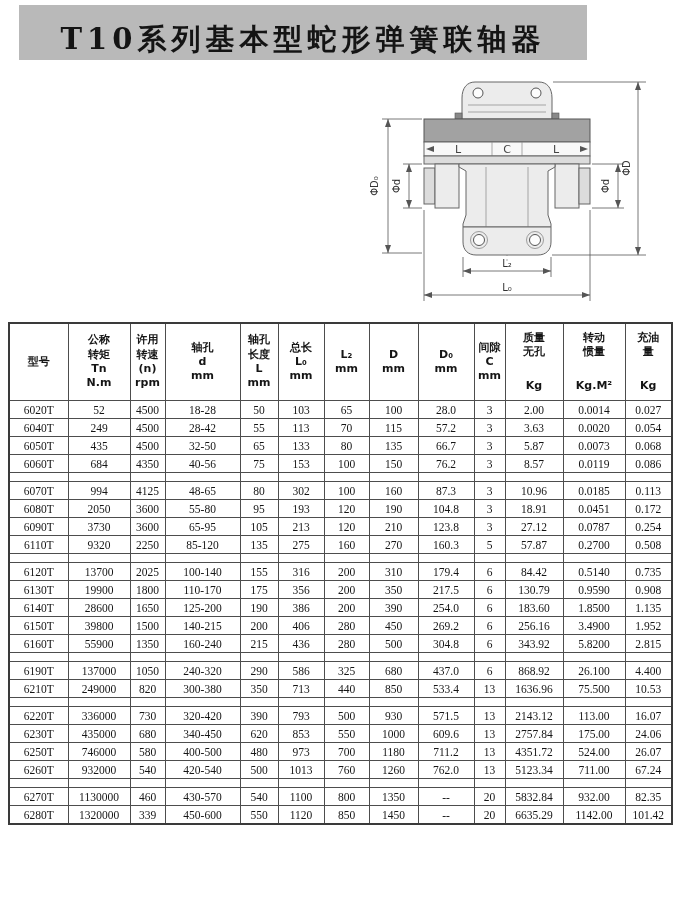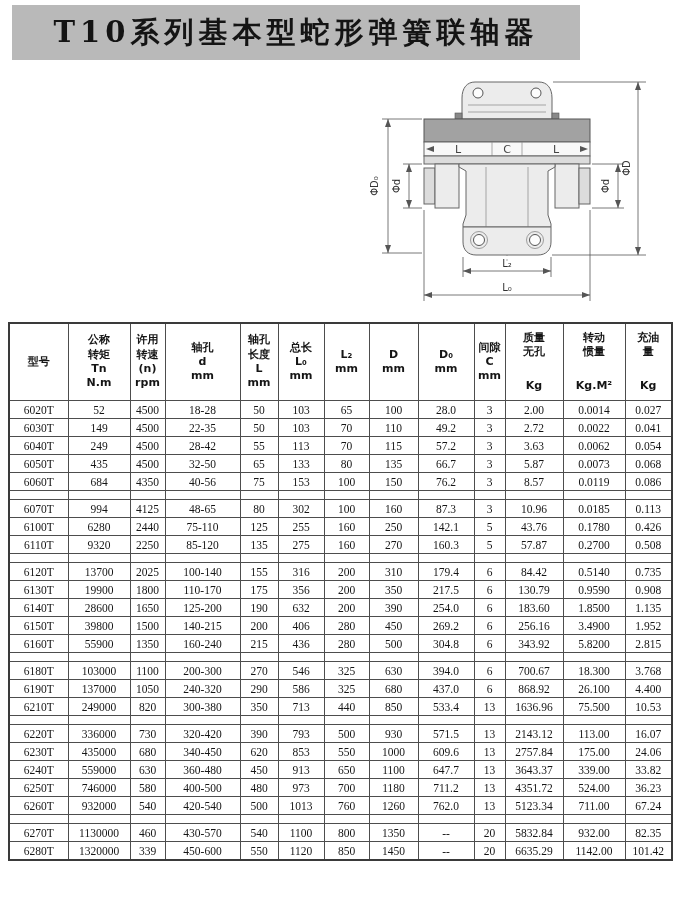--- a/index.html
+++ b/index.html
@@ -2,22 +2,22 @@
 <html><head>
 <meta charset="utf-8">
 <style>
   html,body { margin:0; padding:0; }
   body {
     width:680px; height:923px; position:relative; background:#ffffff;
     font-family:"DejaVu Sans", sans-serif; overflow:hidden; color:#111;
   }
   
   .banner {
-    position:absolute; left:12px; top:5px; width:568px; height:55px;
-    background:#b9b9b9; display:flex; align-items:center; justify-content:center;
+    position:absolute; left:19px; top:5px; width:568px; height:55px;
+    background:#b9b9b9; display:flex; align-items:flex-end; justify-content:center;
   }
   .banner span {
     font-family:"DejaVu Serif", serif; font-weight:bold; font-size:29px;
     letter-spacing:5px; color:#141414; white-space:nowrap;
   }
   
   .drawing { position:absolute; left:362px; top:68px; width:304px; height:250px; }
   .part   { fill:#ececec; stroke:#666; stroke-width:1; }
   .part2  { fill:#dcdcdc; stroke:#666; stroke-width:1; }
   .shroud { fill:#a2a2a2; stroke:#555; stroke-width:1; }
@@ -210,47 +210,32 @@
           <td>103</td>
           <td>65</td>
           <td>100</td>
           <td>28.0</td>
           <td>3</td>
           <td>2.00</td>
           <td>0.0014</td>
           <td>0.027</td>
         </tr>
         <tr>
-          <td>6030T</td>
-          <td>149</td>
-          <td>4500</td>
-          <td>22-35</td>
-          <td>50</td>
-          <td>103</td>
-          <td>70</td>
-          <td>110</td>
-          <td>49.2</td>
-          <td>3</td>
-          <td>2.72</td>
-          <td>0.0022</td>
-          <td>0.041</td>
-        </tr>
-        <tr>
           <td>6040T</td>
           <td>249</td>
           <td>4500</td>
           <td>28-42</td>
           <td>55</td>
           <td>113</td>
           <td>70</td>
           <td>115</td>
           <td>57.2</td>
           <td>3</td>
           <td>3.63</td>
-          <td>0.0062</td>
+          <td>0.0020</td>
           <td>0.054</td>
         </tr>
         <tr>
           <td>6050T</td>
           <td>435</td>
           <td>4500</td>
           <td>32-50</td>
           <td>65</td>
           <td>133</td>
           <td>80</td>
@@ -300,33 +285,48 @@
           <td>302</td>
           <td>100</td>
           <td>160</td>
           <td>87.3</td>
           <td>3</td>
           <td>10.96</td>
           <td>0.0185</td>
           <td>0.113</td>
         </tr>
         <tr>
-          <td>6100T</td>
-          <td>6280</td>
-          <td>2440</td>
-          <td>75-110</td>
-          <td>125</td>
-          <td>255</td>
-          <td>160</td>
-          <td>250</td>
-          <td>142.1</td>
-          <td>5</td>
-          <td>43.76</td>
-          <td>0.1780</td>
-          <td>0.426</td>
+          <td>6080T</td>
+          <td>2050</td>
+          <td>3600</td>
+          <td>55-80</td>
+          <td>95</td>
+          <td>193</td>
+          <td>120</td>
+          <td>190</td>
+          <td>104.8</td>
+          <td>3</td>
+          <td>18.91</td>
+          <td>0.0451</td>
+          <td>0.172</td>
+        </tr>
+        <tr>
+          <td>6090T</td>
+          <td>3730</td>
+          <td>3600</td>
+          <td>65-95</td>
+          <td>105</td>
+          <td>213</td>
+          <td>120</td>
+          <td>210</td>
+          <td>123.8</td>
+          <td>3</td>
+          <td>27.12</td>
+          <td>0.0787</td>
+          <td>0.254</td>
         </tr>
         <tr>
           <td>6110T</td>
           <td>9320</td>
           <td>2250</td>
           <td>85-120</td>
           <td>135</td>
           <td>275</td>
           <td>160</td>
           <td>270</td>
@@ -380,21 +380,21 @@
           <td>130.79</td>
           <td>0.9590</td>
           <td>0.908</td>
         </tr>
         <tr>
           <td>6140T</td>
           <td>28600</td>
           <td>1650</td>
           <td>125-200</td>
           <td>190</td>
-          <td>632</td>
+          <td>386</td>
           <td>200</td>
           <td>390</td>
           <td>254.0</td>
           <td>6</td>
           <td>183.60</td>
           <td>1.8500</td>
           <td>1.135</td>
         </tr>
         <tr>
           <td>6150T</td>
@@ -435,35 +435,20 @@
           <td></td>
           <td></td>
           <td></td>
           <td></td>
           <td></td>
           <td></td>
           <td></td>
           <td></td>
         </tr>
         <tr>
-          <td>6180T</td>
-          <td>103000</td>
-          <td>1100</td>
-          <td>200-300</td>
-          <td>270</td>
-          <td>546</td>
-          <td>325</td>
-          <td>630</td>
-          <td>394.0</td>
-          <td>6</td>
-          <td>700.67</td>
-          <td>18.300</td>
-          <td>3.768</td>
-        </tr>
-        <tr>
           <td>6190T</td>
           <td>137000</td>
           <td>1050</td>
           <td>240-320</td>
           <td>290</td>
           <td>586</td>
           <td>325</td>
           <td>680</td>
           <td>437.0</td>
           <td>6</td>
@@ -525,48 +510,33 @@
           <td>853</td>
           <td>550</td>
           <td>1000</td>
           <td>609.6</td>
           <td>13</td>
           <td>2757.84</td>
           <td>175.00</td>
           <td>24.06</td>
         </tr>
         <tr>
-          <td>6240T</td>
-          <td>559000</td>
-          <td>630</td>
-          <td>360-480</td>
-          <td>450</td>
-          <td>913</td>
-          <td>650</td>
-          <td>1100</td>
-          <td>647.7</td>
-          <td>13</td>
-          <td>3643.37</td>
-          <td>339.00</td>
-          <td>33.82</td>
-        </tr>
-        <tr>
           <td>6250T</td>
           <td>746000</td>
           <td>580</td>
           <td>400-500</td>
           <td>480</td>
           <td>973</td>
           <td>700</td>
           <td>1180</td>
           <td>711.2</td>
           <td>13</td>
           <td>4351.72</td>
           <td>524.00</td>
-          <td>36.23</td>
+          <td>26.07</td>
         </tr>
         <tr>
           <td>6260T</td>
           <td>932000</td>
           <td>540</td>
           <td>420-540</td>
           <td>500</td>
           <td>1013</td>
           <td>760</td>
           <td>1260</td>

